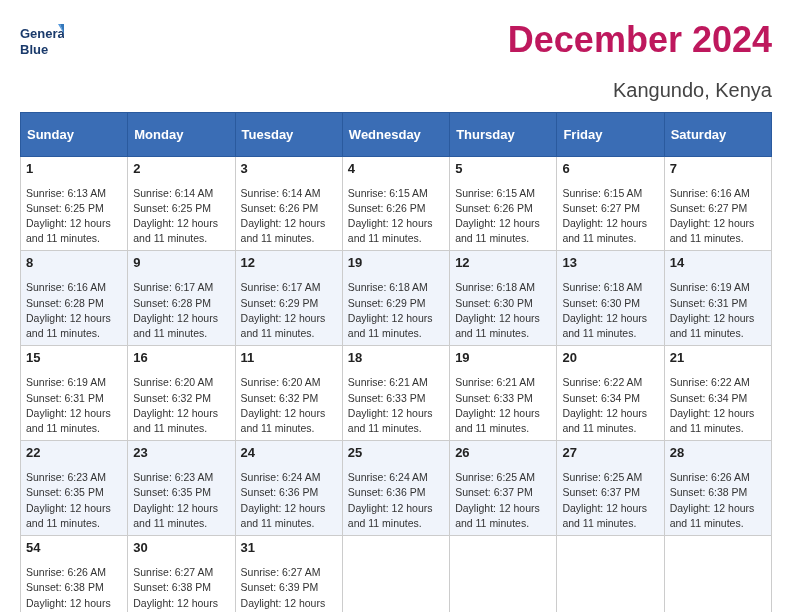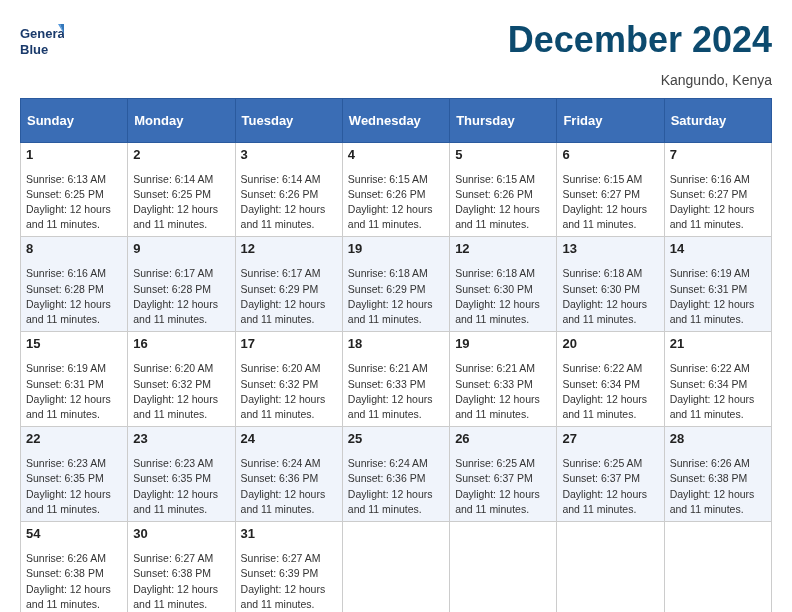--- a/index.html
+++ b/index.html
@@ -20,27 +20,27 @@
       display: flex;
       align-items: center;
       gap: 4px;
     }
     .title-area {
       text-align: right;
     }
     .month-title {
       font-size: 36px;
       font-weight: bold;
-      color: #0c4a6e;
+      color: #be185d;
       line-height: 1.1;
     }
     .location-title {
-      font-size: 14px;
+      font-size: 20px;
       color: #444;
-      margin-top: 12px;
+      margin-top: 19px;
     }
     .calendar-table {
       width: 100%;
       border-collapse: collapse;
       font-size: 11px;
     }
     .calendar-table th {
       background-color: #3a6db5;
       color: #fff;
       text-align: left;
@@ -175,21 +175,21 @@
       <tr>
         <td>
           <span class="day-number">15</span>
           <div class="day-info">Sunrise: 6:19 AM<br>Sunset: 6:31 PM<br>Daylight: 12 hours and 11 minutes.</div>
         </td>
         <td>
           <span class="day-number">16</span>
           <div class="day-info">Sunrise: 6:20 AM<br>Sunset: 6:32 PM<br>Daylight: 12 hours and 11 minutes.</div>
         </td>
         <td>
-          <span class="day-number">17</span>
+          <span class="day-number">11</span>
           <div class="day-info">Sunrise: 6:20 AM<br>Sunset: 6:32 PM<br>Daylight: 12 hours and 11 minutes.</div>
         </td>
         <td>
           <span class="day-number">18</span>
           <div class="day-info">Sunrise: 6:21 AM<br>Sunset: 6:33 PM<br>Daylight: 12 hours and 11 minutes.</div>
         </td>
         <td>
           <span class="day-number">19</span>
           <div class="day-info">Sunrise: 6:21 AM<br>Sunset: 6:33 PM<br>Daylight: 12 hours and 11 minutes.</div>
         </td>

